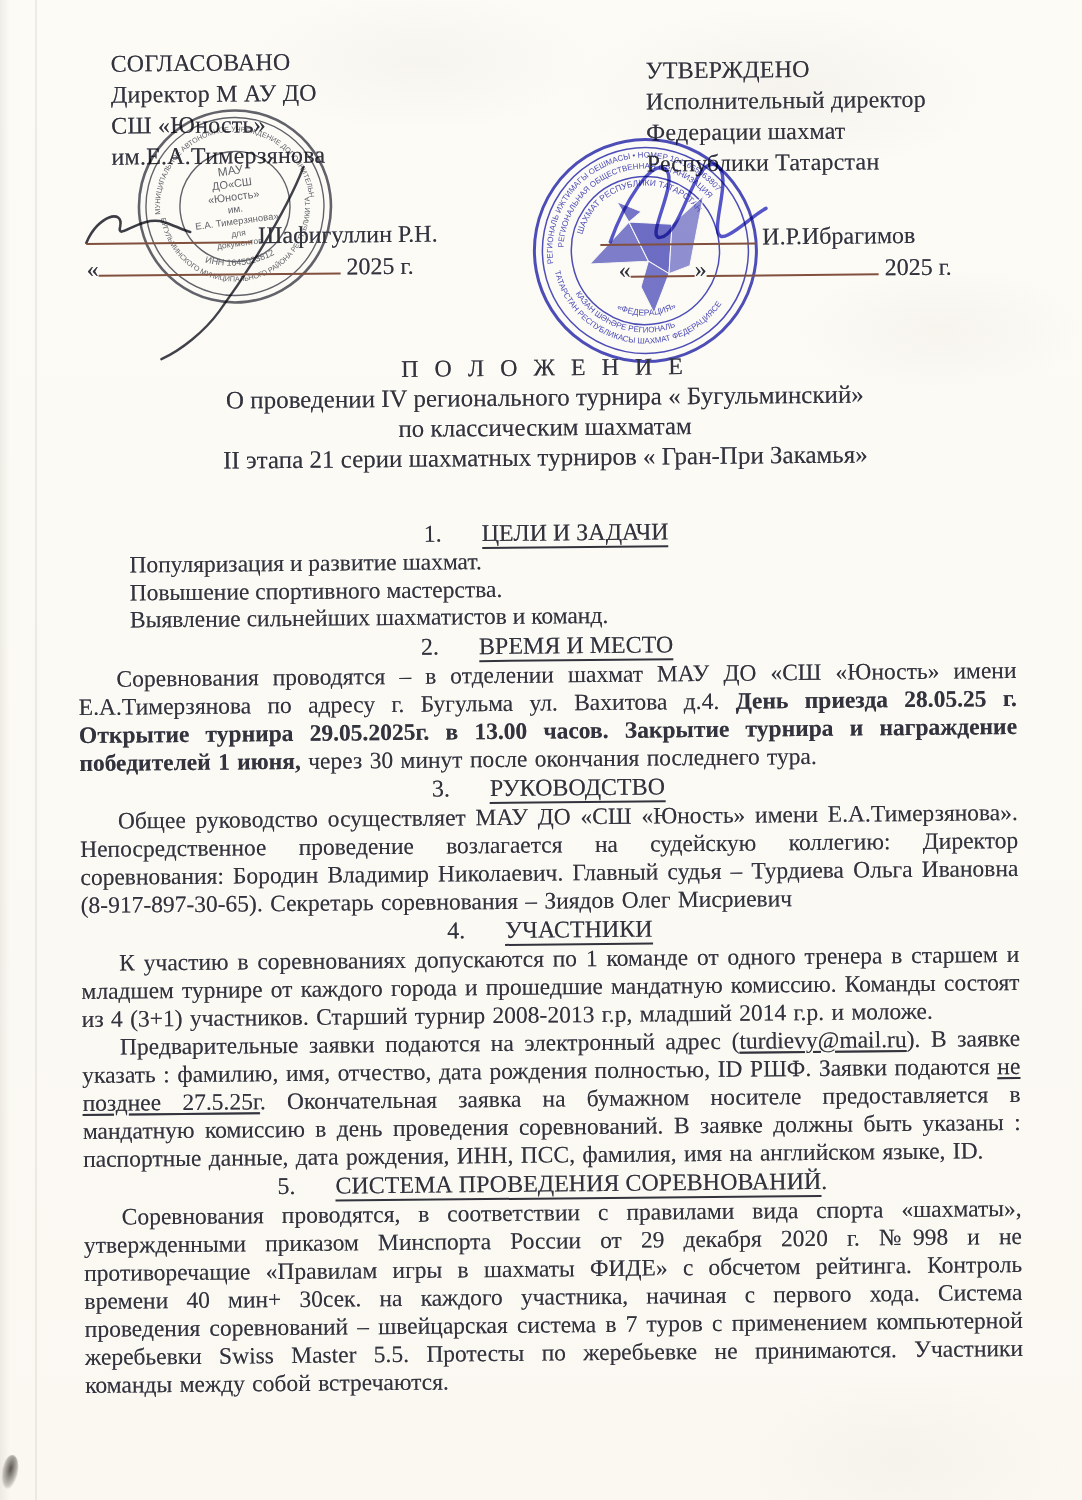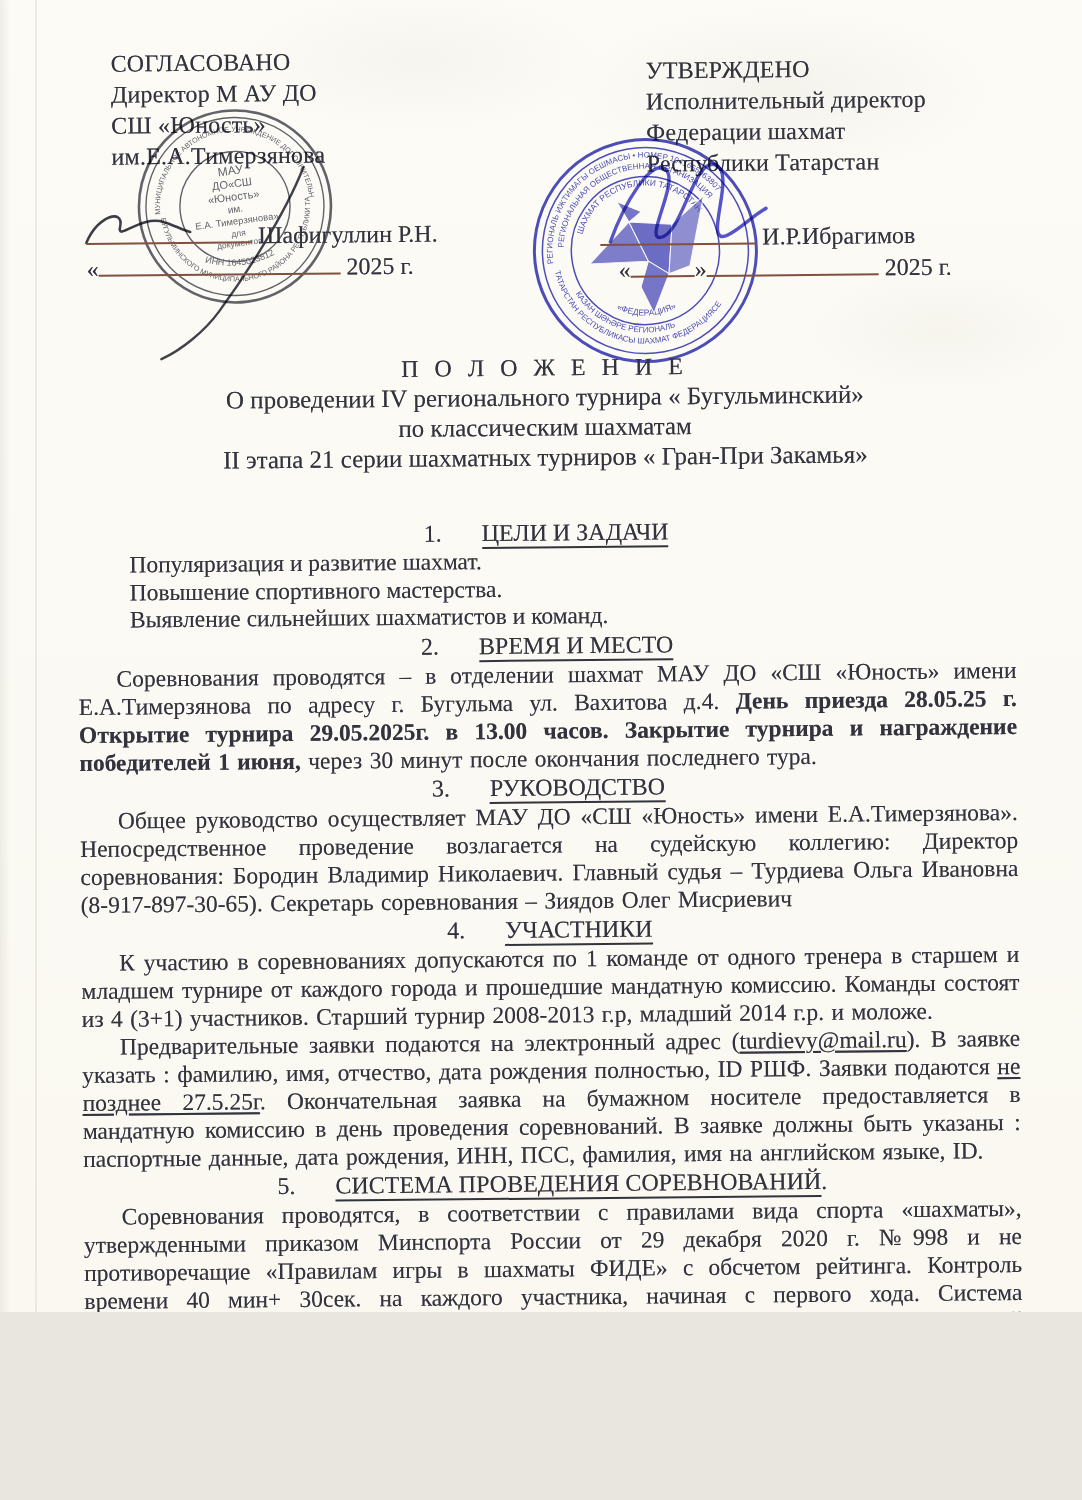--- a/index.html
+++ b/index.html
@@ -1,17 +1,17 @@
 <!DOCTYPE html>
 <html><head>
 <meta charset="utf-8">
 <style>
   html,body{margin:0;padding:0;background:#e8e6df;}
   .page{
-    position:relative;width:1082px;height:1312px;overflow:hidden;
+    position:relative;width:1082px;height:1500px;overflow:hidden;
     background:
       radial-gradient(ellipse 300px 120px at 780px 90px, rgba(180,170,150,.10), transparent 70%),
       radial-gradient(ellipse 260px 100px at 420px 60px, rgba(180,170,150,.08), transparent 70%),
       radial-gradient(ellipse 200px 90px at 940px 330px, rgba(180,170,150,.08), transparent 70%),
       radial-gradient(ellipse 240px 120px at 900px 1460px, rgba(180,170,150,.07), transparent 70%),
       linear-gradient(90deg, rgba(120,112,96,.10) 0px, rgba(120,112,96,0) 10px),
       linear-gradient(#fcfbf6, #faf8f1);
     font-family:"Liberation Serif", serif;color:#32333c;
   }
   .edge-streak{position:absolute;left:35px;top:0;width:2px;height:100%;

